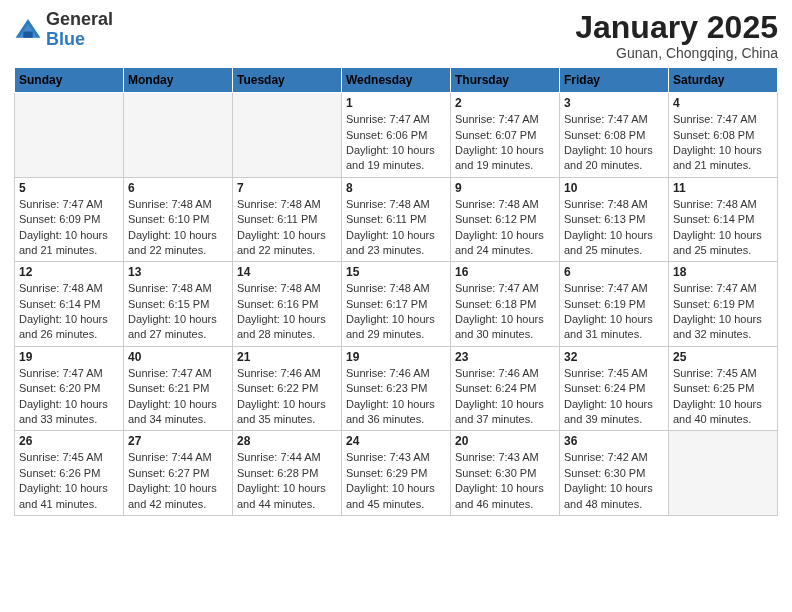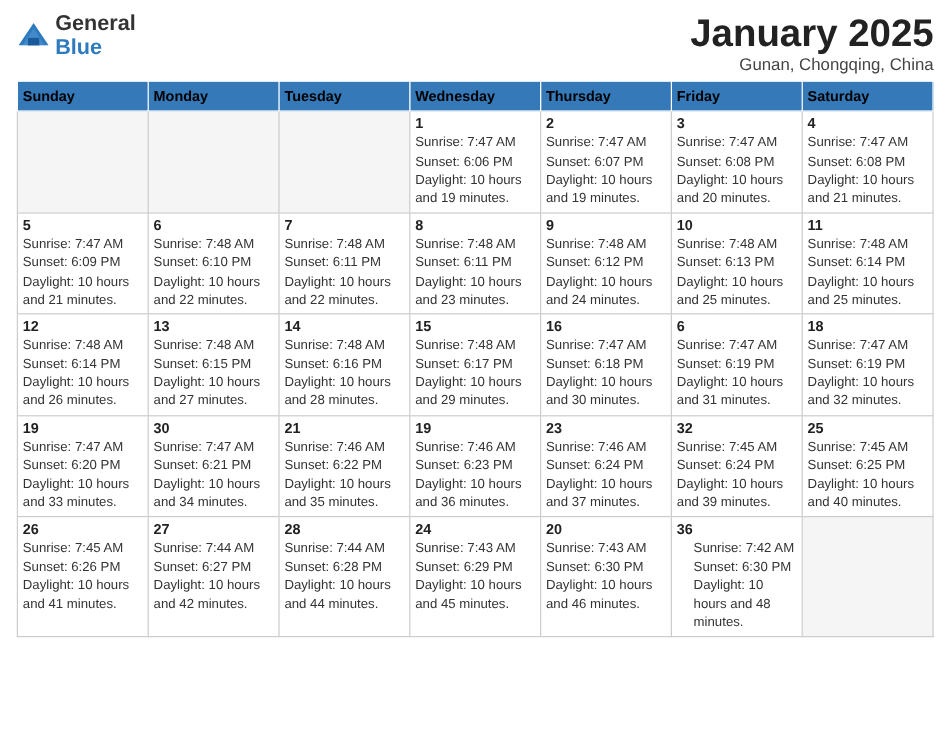--- a/index.html
+++ b/index.html
@@ -244,21 +244,21 @@
           </td>
         </tr>
         <tr>
           <td>
             <span class="day-number">19</span>
             <div class="day-info" style="white-space: pre-line;">Sunrise: 7:47 AM
 Sunset: 6:20 PM
 Daylight: 10 hours and 33 minutes.</div>
           </td>
           <td>
-            <span class="day-number">30</span>
+            <span class="day-number">40</span>
             <div class="day-info" style="white-space: pre-line;">Sunrise: 7:47 AM
 Sunset: 6:21 PM
 Daylight: 10 hours and 34 minutes.</div>
           </td>
           <td>
             <span class="day-number">21</span>
             <div class="day-info" style="white-space: pre-line;">Sunrise: 7:46 AM
 Sunset: 6:22 PM
 Daylight: 10 hours and 35 minutes.</div>
           </td>
@@ -313,21 +313,21 @@
 Daylight: 10 hours and 45 minutes.</div>
           </td>
           <td>
             <span class="day-number">20</span>
             <div class="day-info" style="white-space: pre-line;">Sunrise: 7:43 AM
 Sunset: 6:30 PM
 Daylight: 10 hours and 46 minutes.</div>
           </td>
           <td>
             <span class="day-number">36</span>
-            <div class="day-info" style="white-space: pre-line; margin-left: 14px;">Sunrise: 7:42 AM
+            <div class="day-info" style="white-space: pre-line;">Sunrise: 7:42 AM
 Sunset: 6:30 PM
 Daylight: 10 hours and 48 minutes.</div>
           </td>
           <td class="empty"></td>
         </tr>
       </tbody>
   </table>
 </div>
 
 </body></html>

